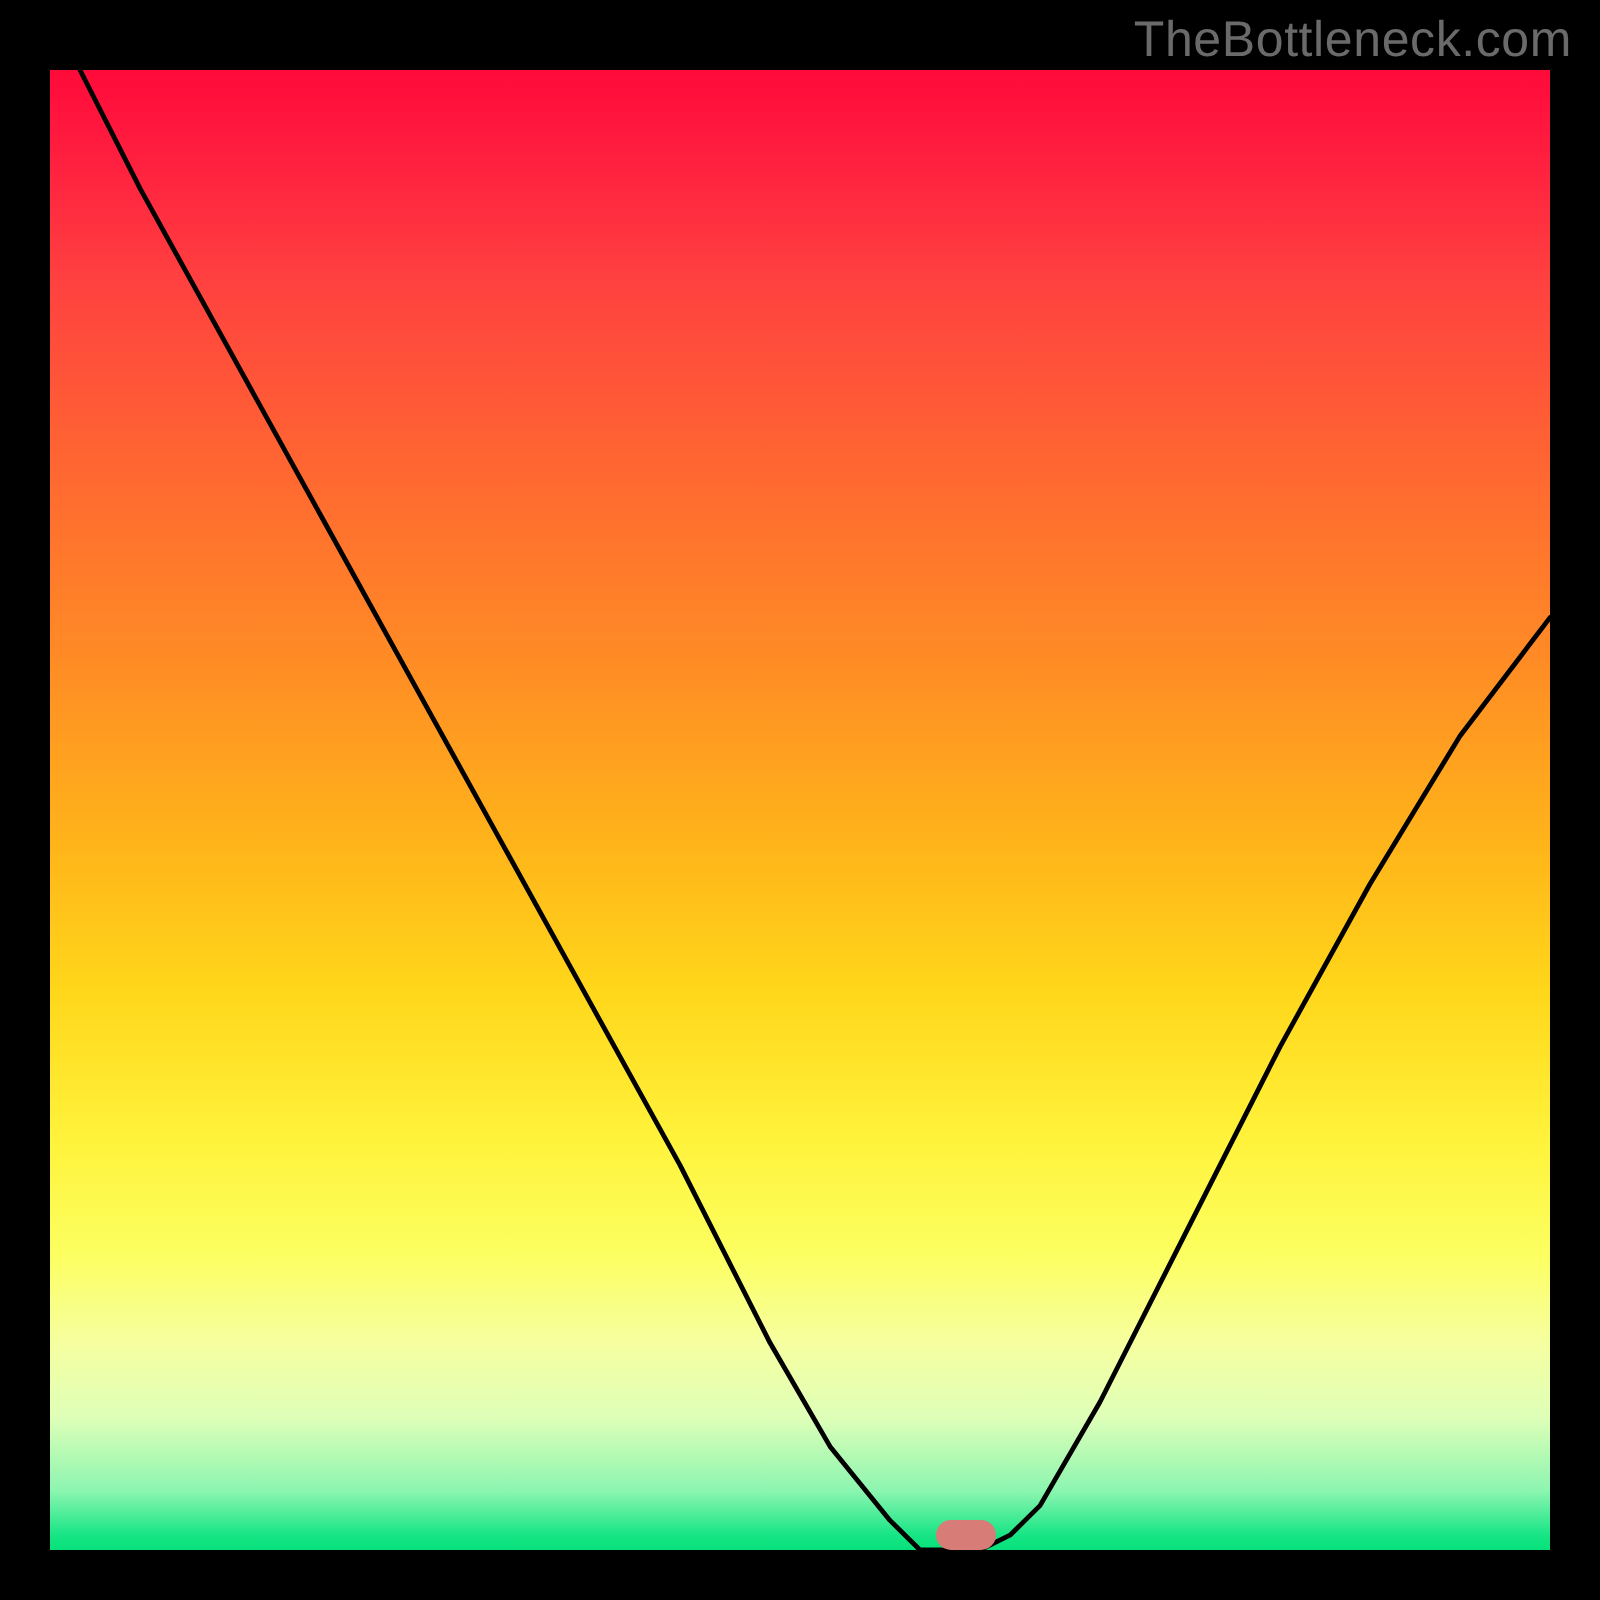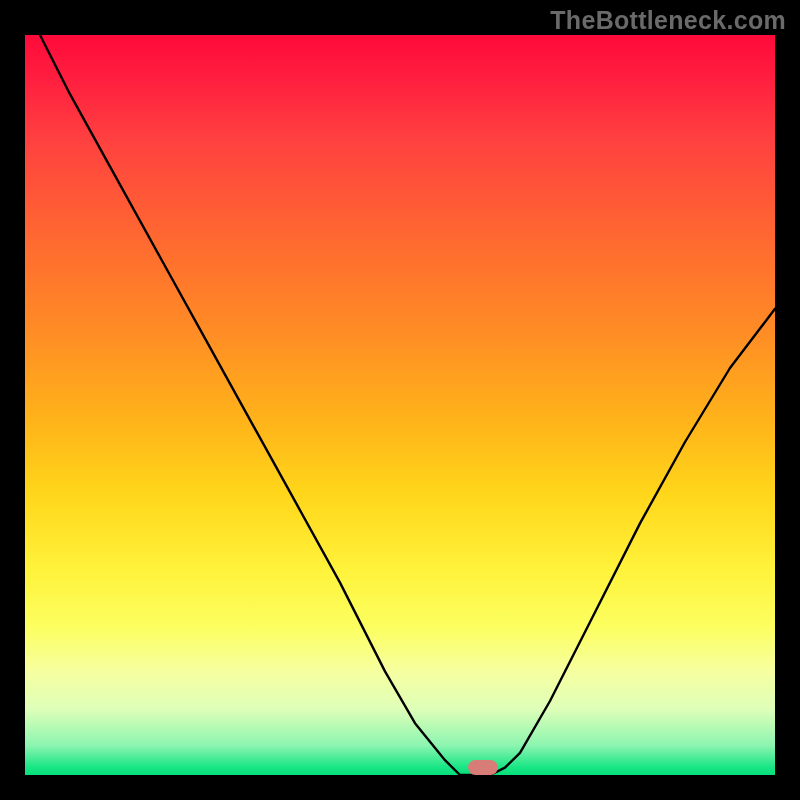--- a/index.html
+++ b/index.html
@@ -16,21 +16,21 @@
     width: 800px;
     height: 800px;
     background: #000;
   }
   .watermark {
     position: absolute;
     top: 6px;
     right: 14px;
     color: #6a6a6a;
     font-size: 25px;
-    font-weight: 700;
+    font-weight: 400;
     letter-spacing: 0.3px;
     z-index: 10;
     user-select: none;
   }
   .plot-area {
     position: absolute;
     left: 25px;
     top: 35px;
     width: 750px;
     height: 740px;

